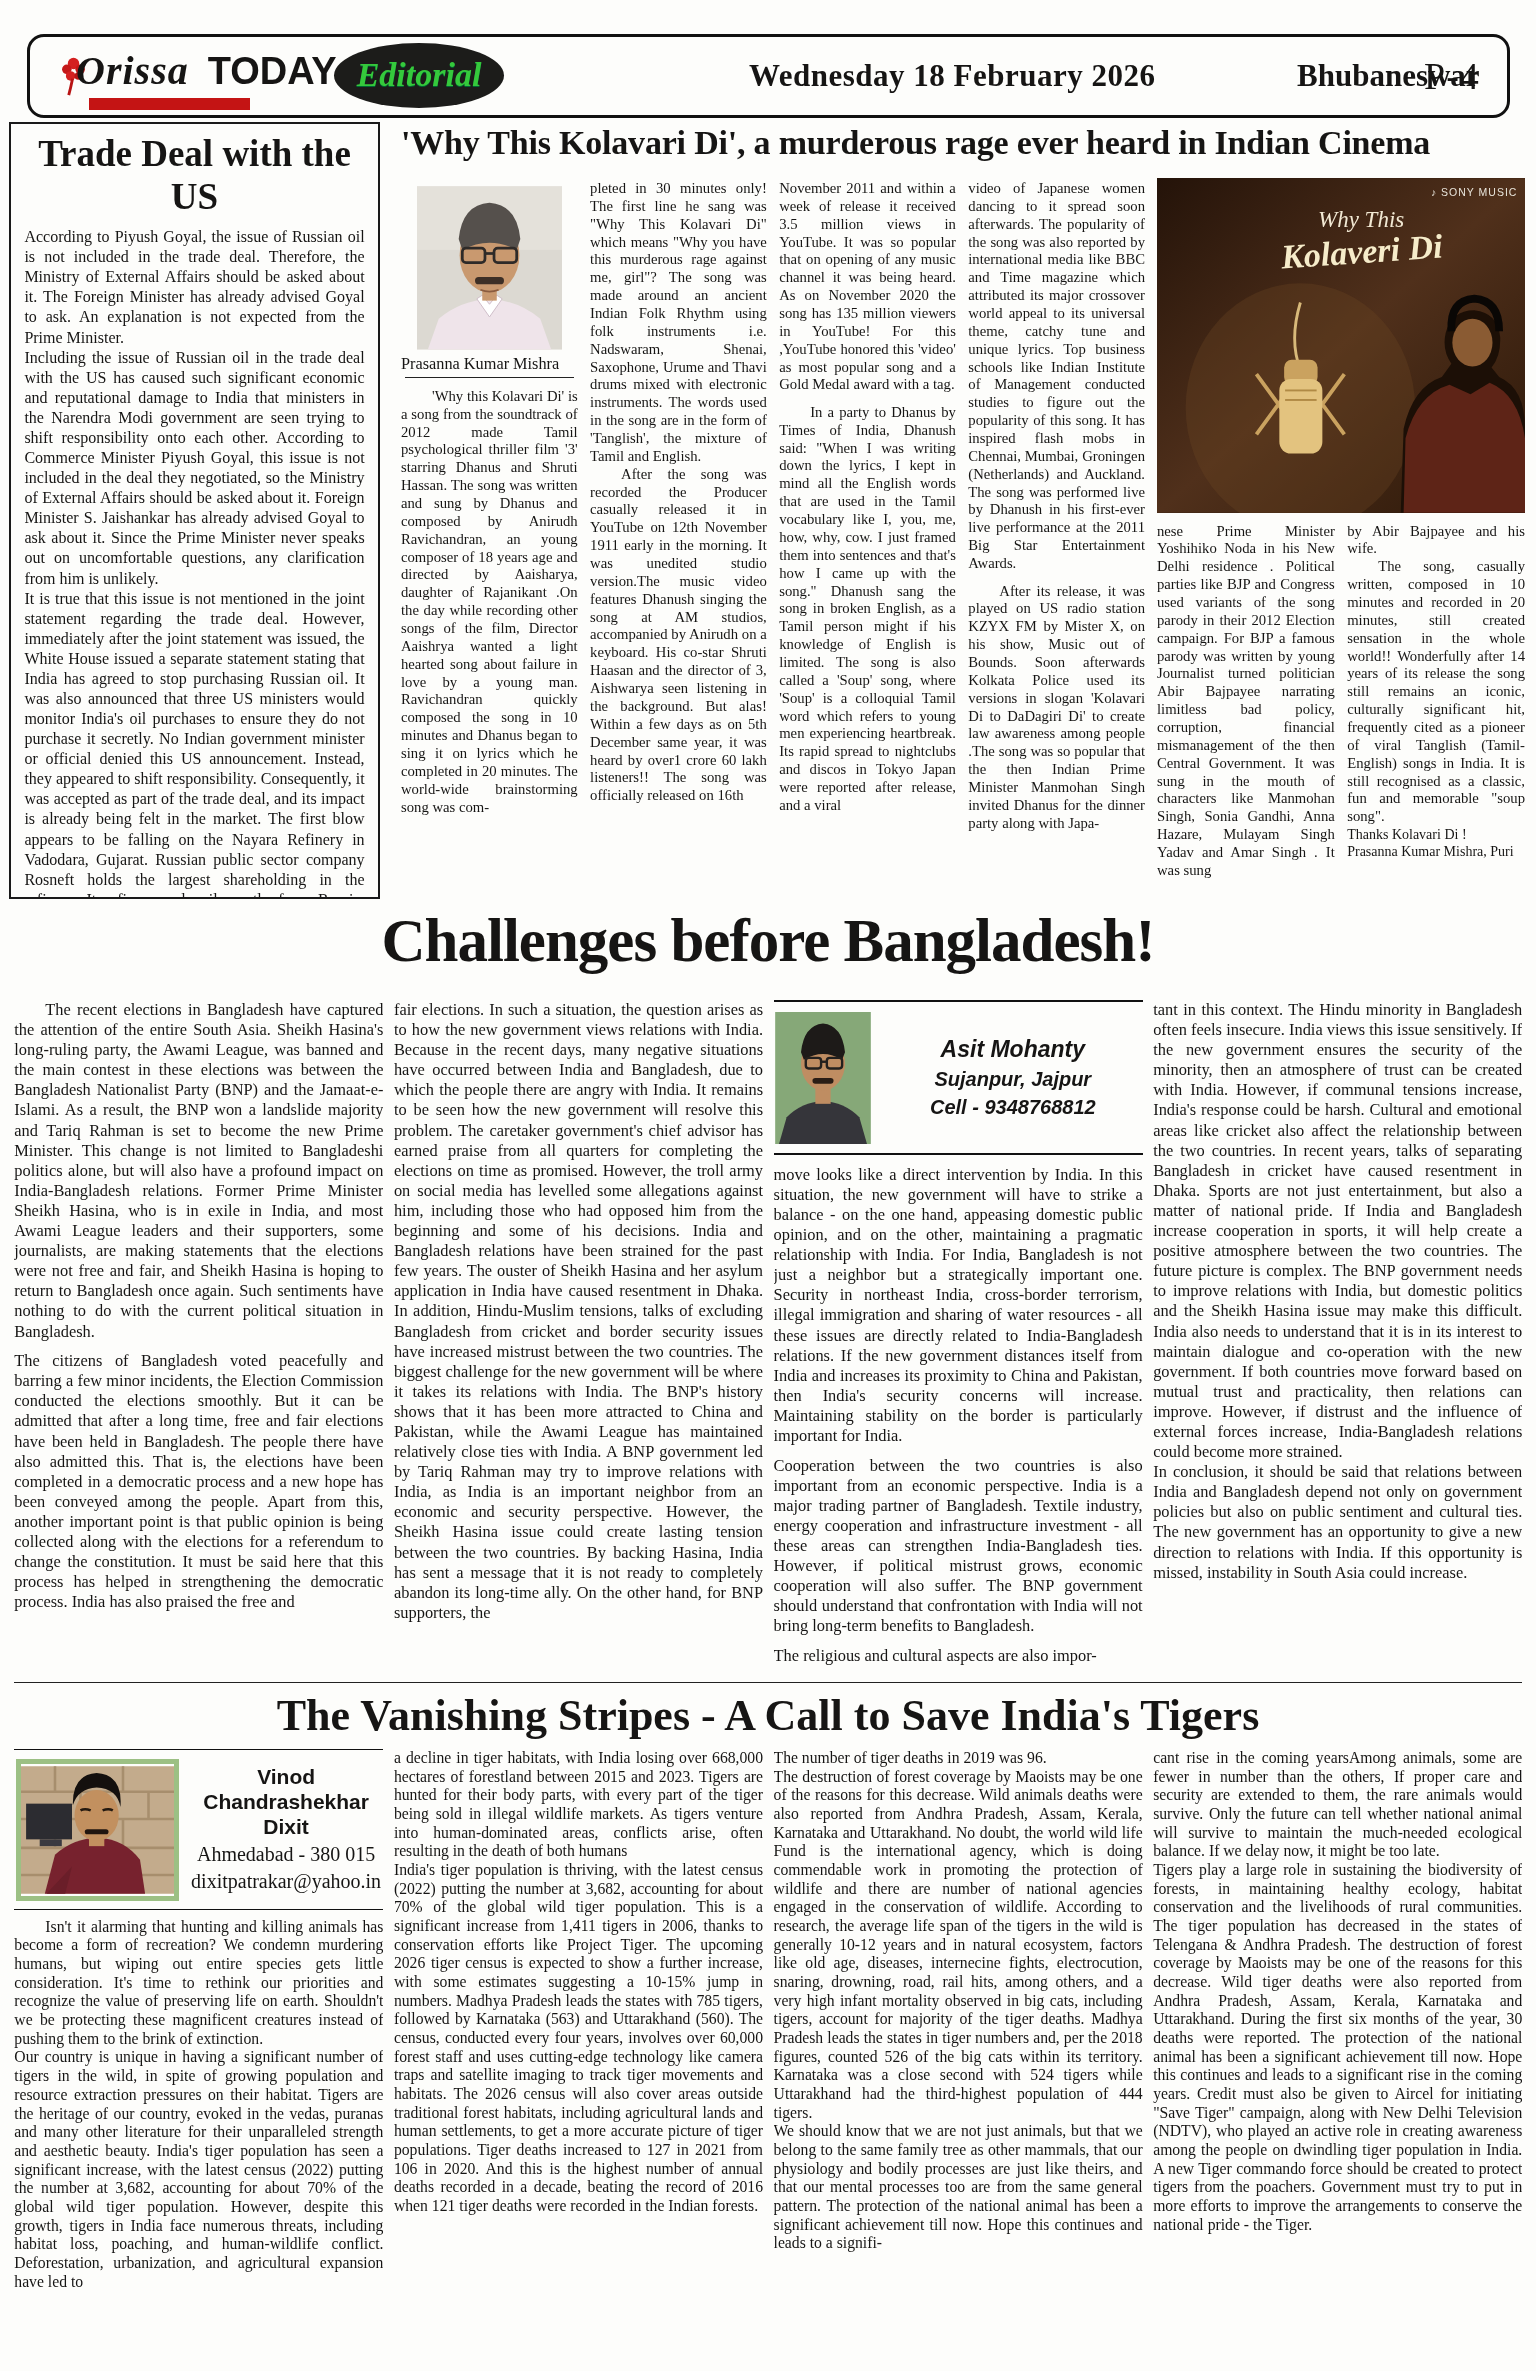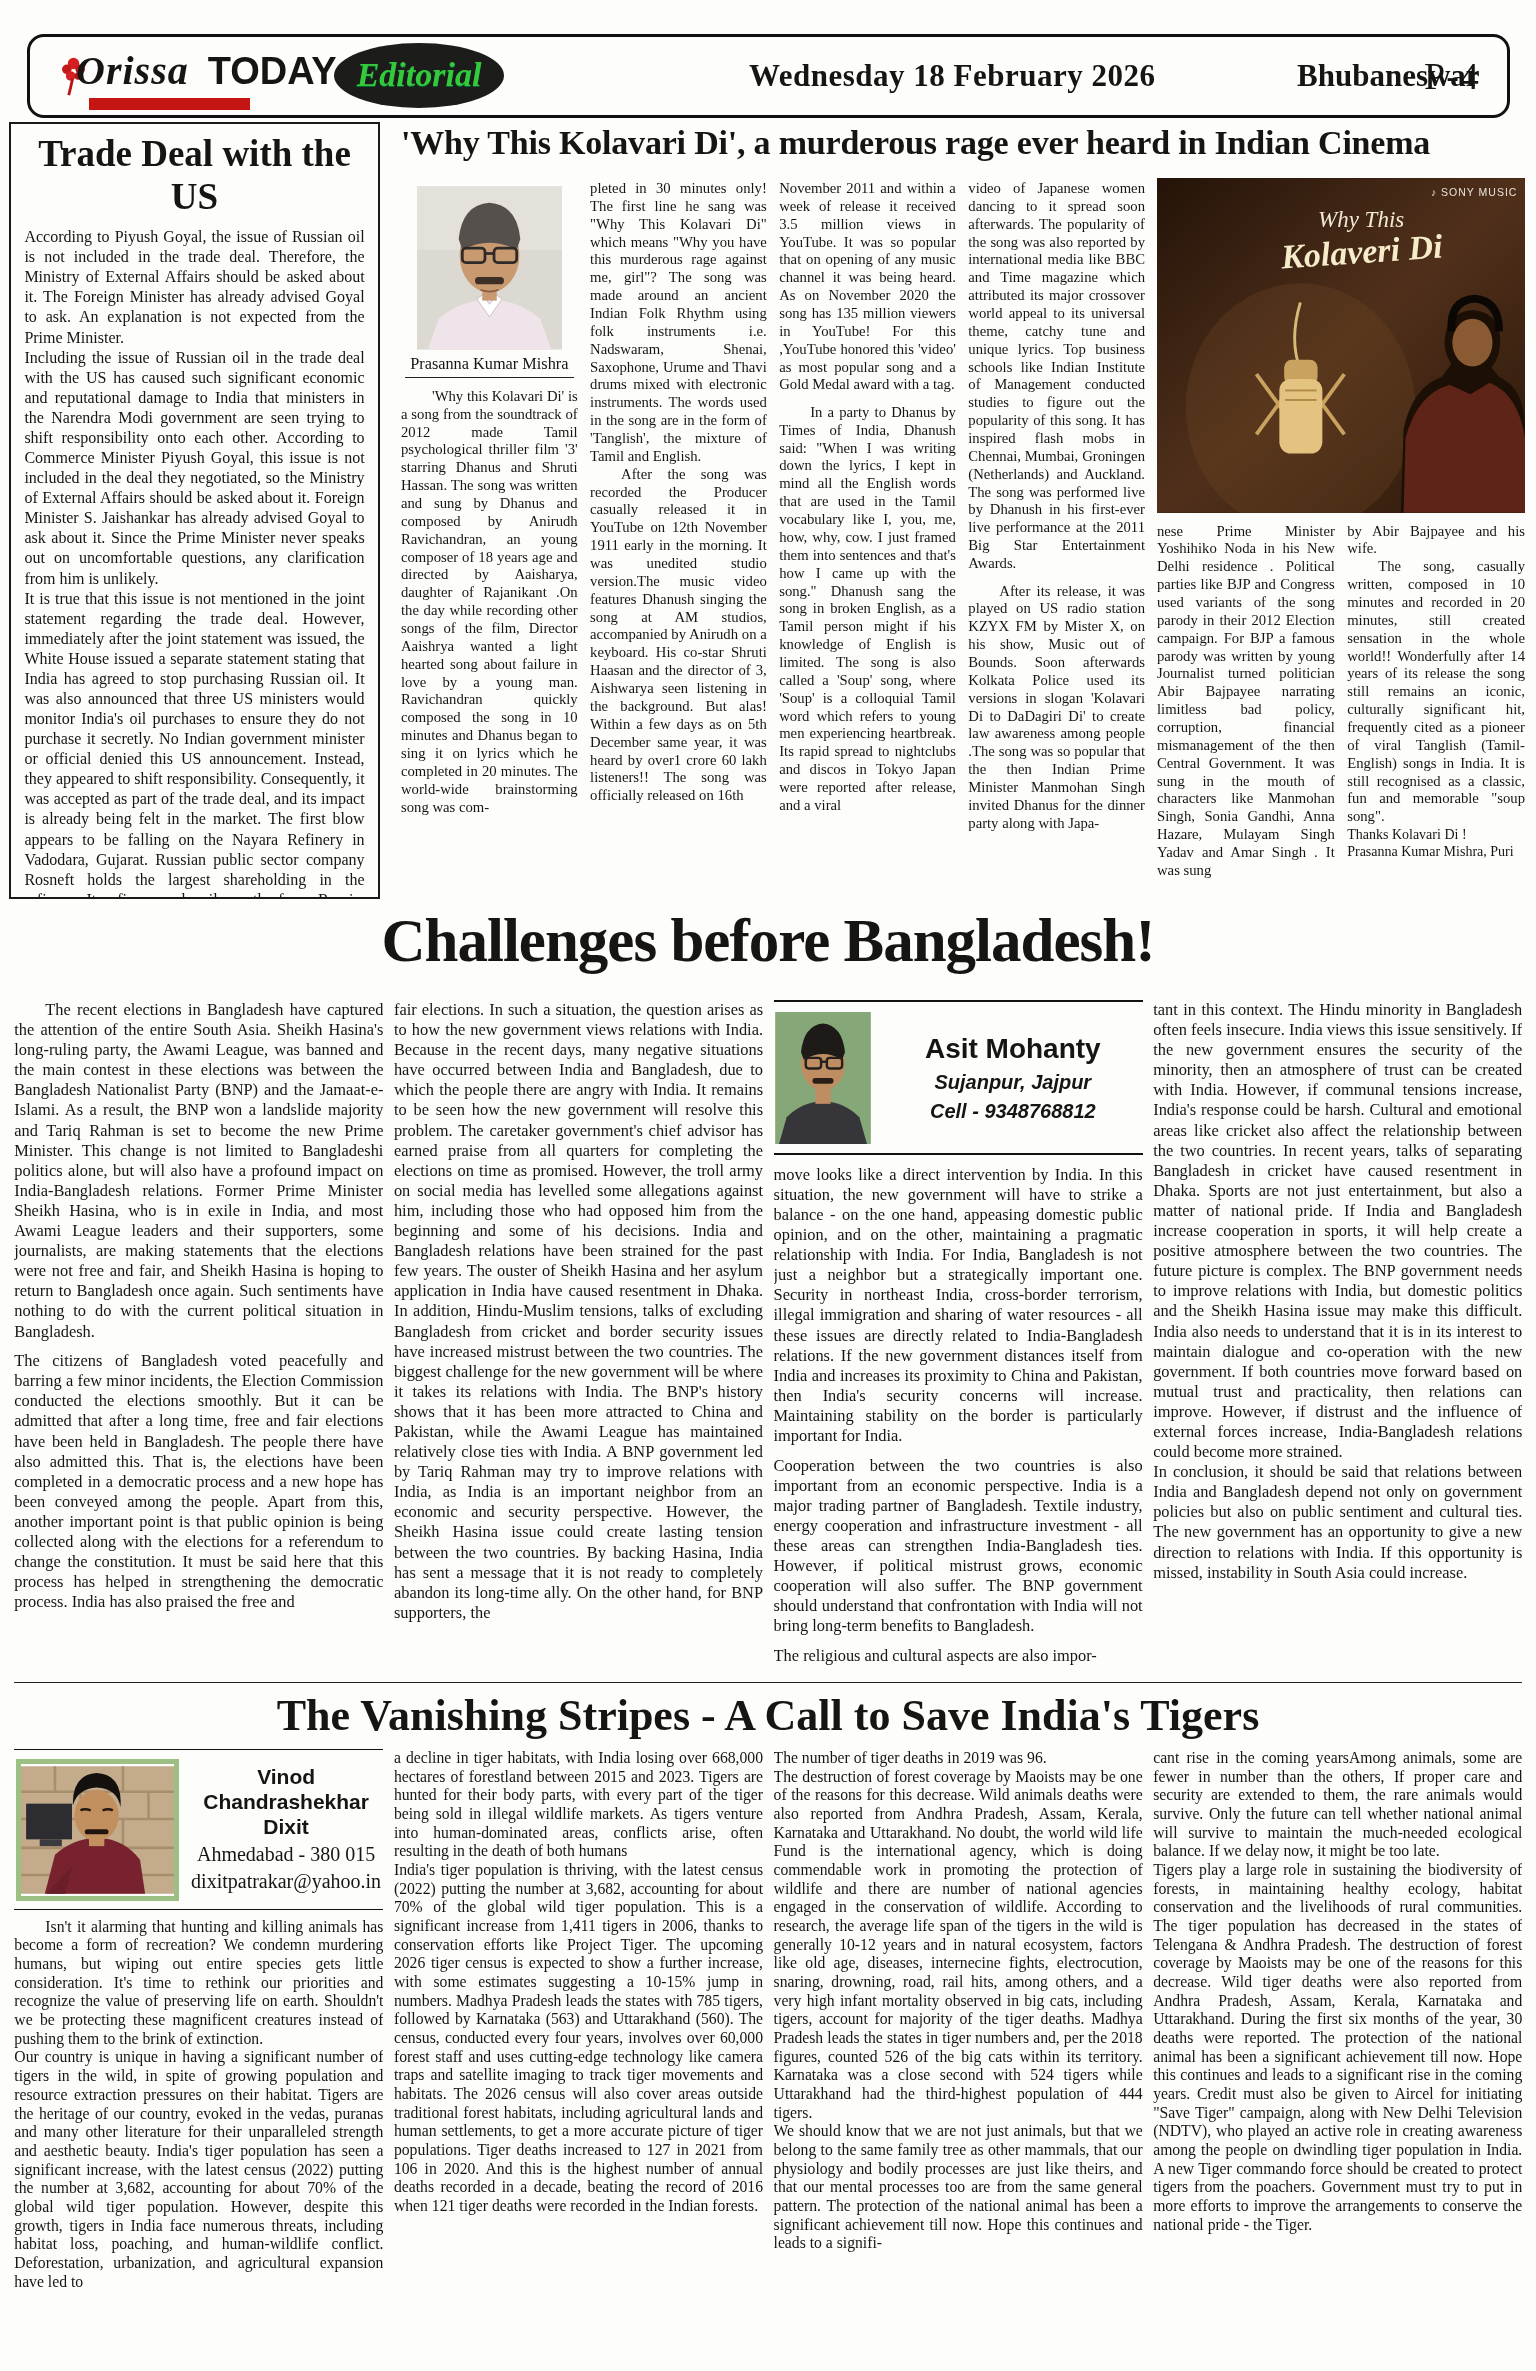--- a/index.html
+++ b/index.html
@@ -26,21 +26,21 @@
   .trade-box h2{margin:1.9px 0 9.6px 0;text-align:center;font-size:37px;font-weight:700;}
   .trade-box p{margin:0;font-size:16px;line-height:1.255;text-align:justify;}
   
   .kola-head{position:absolute;left:401px;top:124px;width:1128px;font-size:34px;font-weight:700;
              white-space:nowrap;letter-spacing:-0.2px;}
   .kola-main{position:absolute;left:401px;top:180px;width:744px;height:730px;display:grid;
              grid-template-columns:repeat(4,1fr);column-gap:12.4px;}
   .kcol{font-size:14.7px;line-height:1.215;text-align:justify;overflow:hidden;}
   .kcol p{margin:0;}
   .photoA{width:145px;height:168px;margin:3.8px auto 1.9px auto;display:block;}
-  .photoA-cap{text-align:center;font-size:16.3px;margin:1.9px 0 3.8px 0;}
+  .photoA-cap{text-align:left;font-size:16.3px;margin:1.9px 0 3.8px 0;}
   .cap-rule{border:0;border-top:1.9px solid #222;margin:1.9px 3.8px 9.6px 3.8px;}
   .ind{text-indent:31px;}
   .gap{margin-top:9.6px !important;}
   
   .kola-right{position:absolute;left:1157px;top:178px;width:368px;}
   .album{position:relative;width:368px;height:335px;overflow:hidden;background:#2a180c;}
   .album .t1{position:absolute;left:161px;top:29px;color:#f2e9d4;font-style:italic;
              font-size:23px;font-family:"Liberation Serif",serif;}
   .album .t2{position:absolute;left:124px;top:55px;color:#f6ecca;font-style:italic;font-weight:700;
              font-size:34px;transform:rotate(-4deg);font-family:"Liberation Serif",serif;}
@@ -52,21 +52,21 @@
   .bang-head{position:absolute;left:0;top:906px;width:1536px;text-align:center;
              font-size:61px;font-weight:700;letter-spacing:-1px;}
   .bang-grid{position:absolute;left:14.3px;top:1000px;width:1508px;height:679px;display:grid;
              grid-template-columns:repeat(4,1fr);column-gap:10.5px;}
   .bcol{font-size:16.4px;line-height:1.225;text-align:justify;overflow:hidden;}
   .bcol p{margin:0;}
   .auth-box{border-top:2.9px solid #111;border-bottom:2.9px solid #111;padding:9.6px 1.9px;
             display:flex;gap:13.4px;align-items:center;margin-bottom:9.6px;}
   .auth-box .ph{flex:0 0 auto;}
   .auth-meta{flex:1;text-align:center;font-family:"Liberation Sans",sans-serif;}
-  .auth-meta .nm{font-size:28px;font-weight:700;}
+  .auth-meta .nm{font-size:23px;font-weight:700;font-style:italic;}
   .auth-meta .pl,.auth-meta .cl{font-size:20px;font-weight:700;font-style:italic;margin-top:3.8px;}
   
   .sect-rule{position:absolute;left:14.3px;top:1682px;width:1508px;border:0;border-top:1.9px solid #222;margin:0;}
   .tiger-head{position:absolute;left:0;top:1690px;width:1536px;text-align:center;
               font-size:44px;font-weight:700;}
   .tiger-grid{position:absolute;left:14.3px;top:1749px;width:1508px;height:617px;display:grid;
               grid-template-columns:repeat(4,1fr);column-gap:10.5px;}
   .tcol{font-size:15.7px;line-height:1.19;text-align:justify;overflow:hidden;}
   .tcol p{margin:0;}
   .dixit-box{border-top:1.9px solid #111;border-bottom:1.9px solid #111;padding:8.6px 1.9px;

